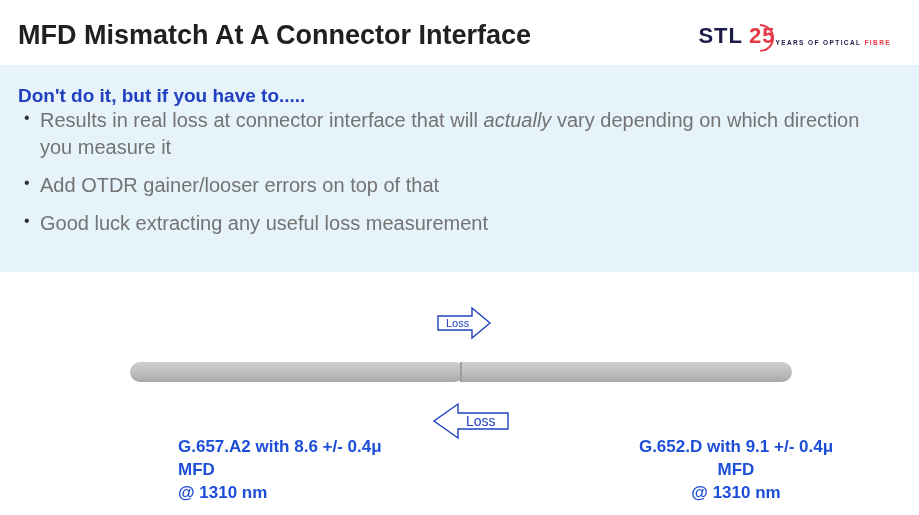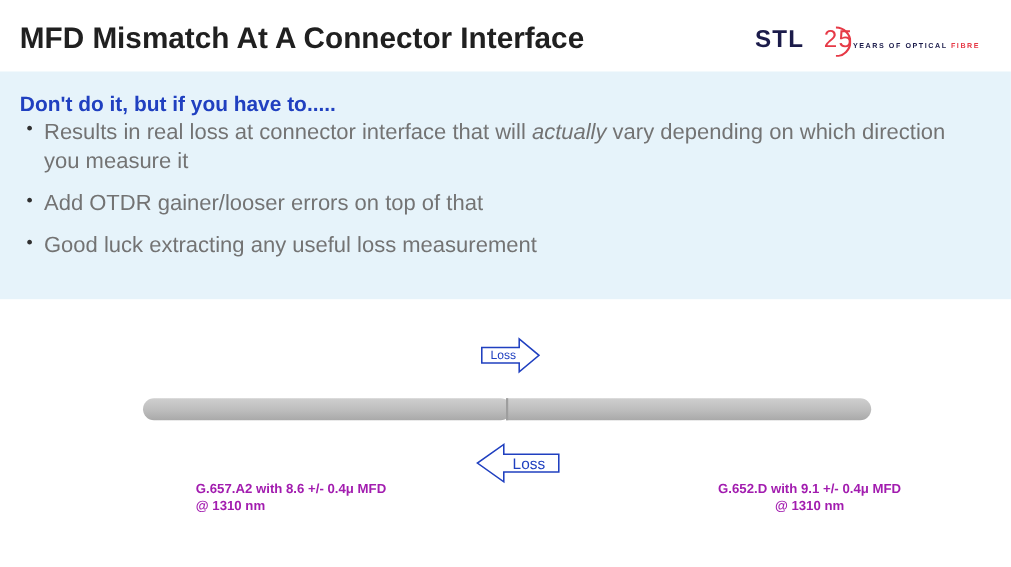--- a/index.html
+++ b/index.html
@@ -32,22 +32,22 @@
   .logo-main {
     font-size: 22px;
     font-weight: 800;
     letter-spacing: 1px;
     color: #1b1b4a;
     display: flex;
     align-items: baseline;
   }
   .logo-main .num {
     color: #e63946;
-    font-weight: 400;
-    margin-left: 18px;
+    font-weight: 700;
+    margin-left: 6px;
     position: relative;
   }
   .logo-main .num::before {
     content:'';
     position:absolute;
     width:24px;
     height:24px;
     border:2px solid #e63946;
     border-radius:50%;
     left:-3px;
@@ -137,23 +137,23 @@
   .fiber-join {
     position:absolute;
     left:460px;
     top:56px;
     width:2px;
     height:20px;
     background:#9e9e9e;
   }
   .spec {
     position: absolute;
-    font-size: 12px;
+    font-size: 17px;
     font-weight: bold;
-    color: #a21caf;
+    color: #1d4ed8;
     line-height: 1.35;
   }
   .spec-left { left: 178px; top: 130px; width: 220px; }
   .spec-right { left: 626px; top: 130px; width: 220px; text-align: center; }
 </style>
 </head>
 <body>
 
 <div class="header">
   <div class="title">MFD Mismatch At A Connector Interface</div>

